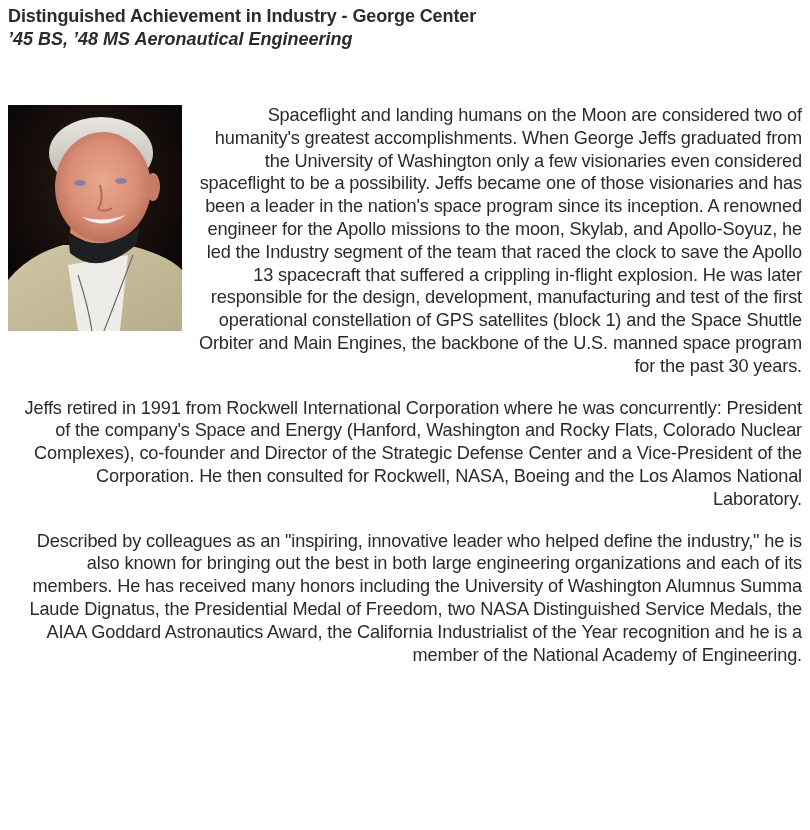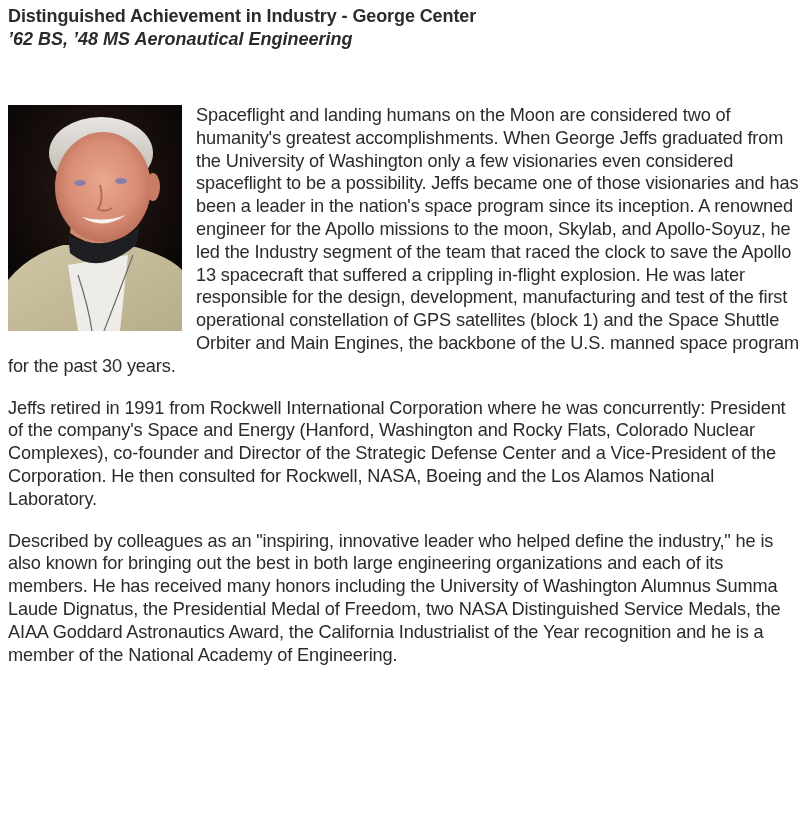--- a/index.html
+++ b/index.html
@@ -36,20 +36,21 @@
     }
     .bio {
       margin-top: 54px;
     }
     .bio p {
       font-size: 18.2px;
       line-height: 22.8px;
       margin: 0 0 19px 0;
       color: #2b2b2b;
       letter-spacing: -0.15px;
+      text-align: right;
     }
     .portrait {
       float: left;
       width: 174px;
       height: 226px;
       margin: 1px 14px 4px 0;
       position: relative;
       overflow: hidden;
       background: radial-gradient(ellipse at 50% 30%, #1a1210 0%, #0d0908 60%, #050404 100%);
     }
@@ -57,21 +58,21 @@
       display: block;
       width: 100%;
       height: 100%;
     }
   </style>
 </head>
 <body>
 
 <div class="page">
   <h1 class="title">Distinguished Achievement in Industry - George Center</h1>
-  <h2 class="subtitle">’62 BS, ’48 MS Aeronautical Engineering</h2>
+  <h2 class="subtitle">’45 BS, ’48 MS Aeronautical Engineering</h2>
 
   <div class="bio">
     <div class="portrait" title="Portrait of George Jeffs">
       <svg viewBox="0 0 174 226" preserveAspectRatio="none">
         <defs>
           <radialGradient id="bg" cx="50%" cy="35%" r="75%">
             <stop offset="0%" stop-color="#2a1a14"></stop>
             <stop offset="70%" stop-color="#0e0908"></stop>
             <stop offset="100%" stop-color="#060404"></stop>
           </radialGradient>

